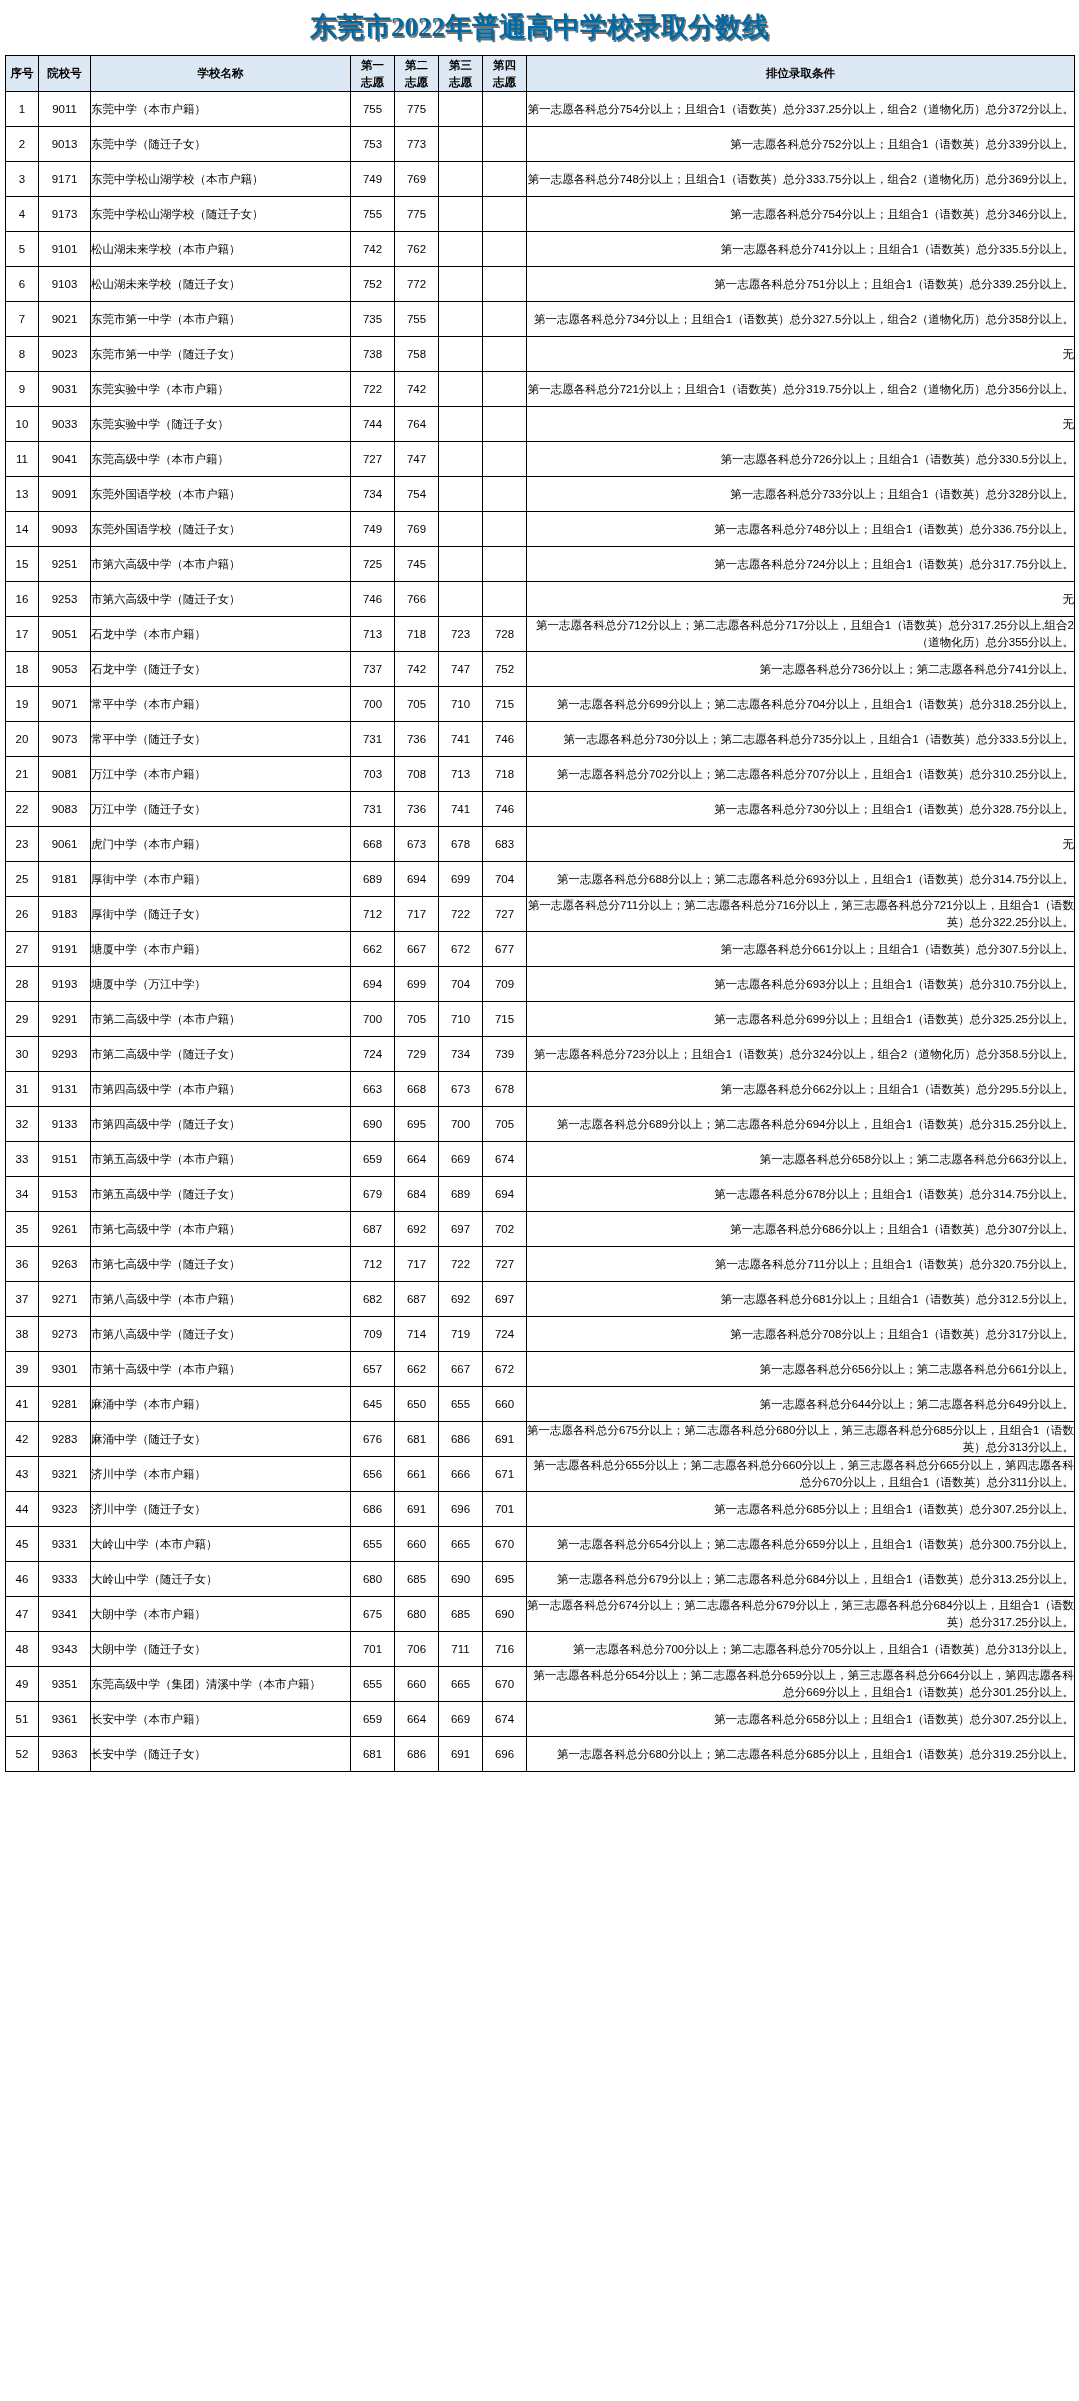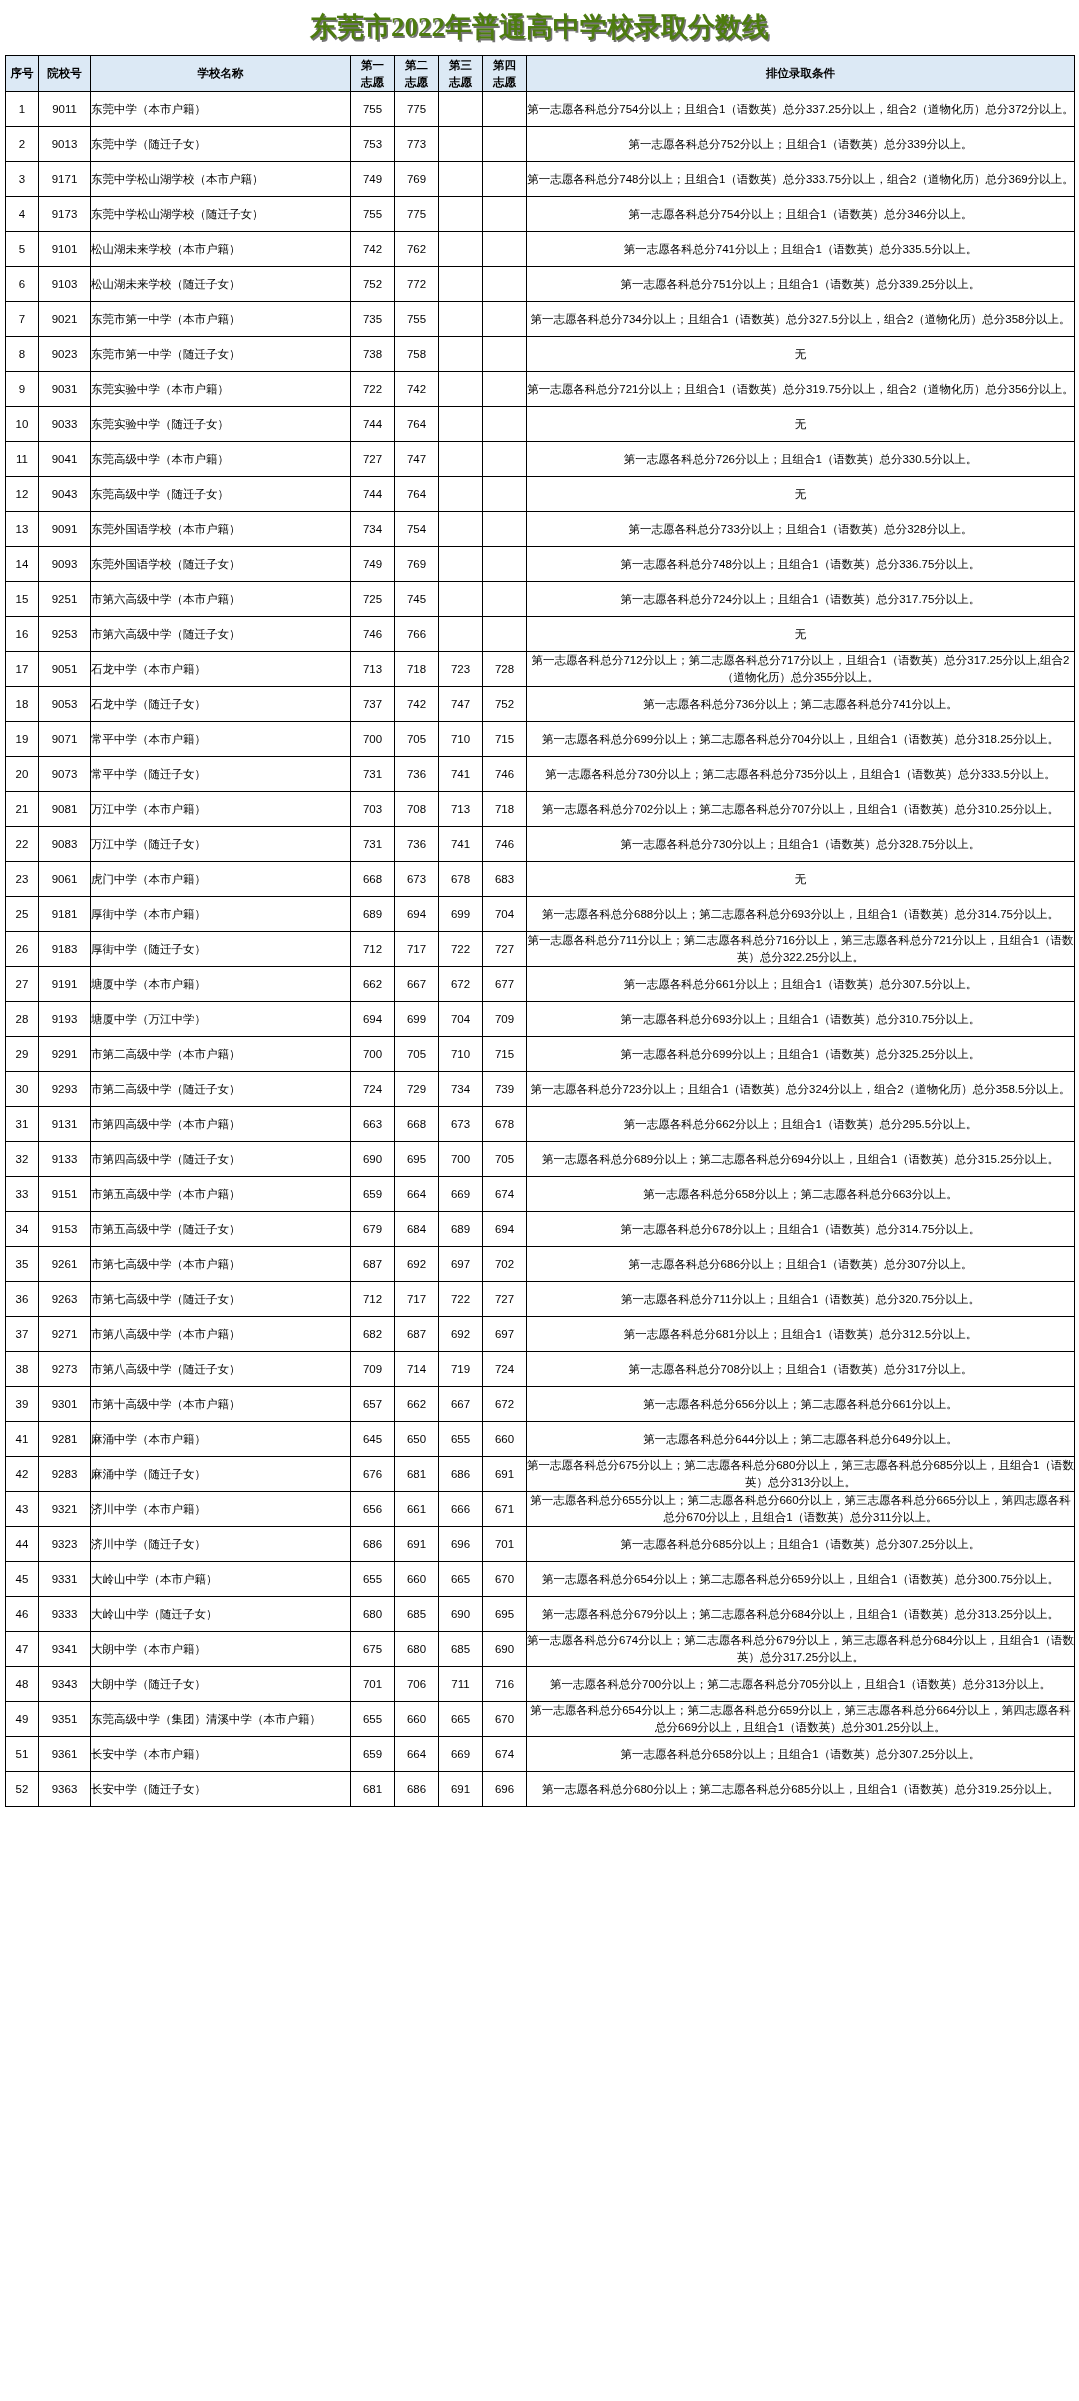--- a/index.html
+++ b/index.html
@@ -19,21 +19,21 @@
   }
   .doc-title {
     text-align: center;
     font-family: "Liberation Serif", "DejaVu Serif", serif;
     font-weight: bold;
     font-size: 27px;
     letter-spacing: 0px;
     padding: 9px 0 10px 0;
     margin: 0;
     text-shadow: 1.5px 1.5px 0 rgba(0,0,0,0.55);
-    color: #4d7c0f;
+    color: #0369a1;
     white-space: nowrap;
   }
   table.score-table {
     border-collapse: collapse;
     width: 1069px;
     margin: 0 5px 0 5px;
     table-layout: fixed;
   }
   table.score-table th,
   table.score-table td {
@@ -62,21 +62,21 @@
   col.c-w1       { width: 44px; }
   col.c-w2       { width: 44px; }
   col.c-w3       { width: 44px; }
   col.c-w4       { width: 44px; }
   col.c-cond     { width: 548px; }
 
   td.idx   { text-align: center; font-size: 12px; }
   td.code  { text-align: center; font-size: 12px; }
   td.name  { text-align: left; font-size: 12.5px; padding: 2px 3px; }
   td.wish  { text-align: center; font-size: 12.5px; }
-  td.cond  { text-align: center; padding: 3px 2px 3px 4px; font-size: 12px; line-height: 1.5; }
+  td.cond  { text-align: right; padding: 3px 2px 3px 4px; font-size: 12px; line-height: 1.5; }
 
   tbody tr { height: 35px; }
 </style>
 </head>
 <body>
 
 <div class="page">
 
   <h1 class="doc-title">东莞市2022年普通高中学校录取分数线</h1>
 
@@ -220,30 +220,20 @@
           <td class="idx">11</td>
           <td class="code">9041</td>
           <td class="name">东莞高级中学（本市户籍）</td>
           <td class="wish">727</td>
           <td class="wish">747</td>
           <td class="wish"></td>
           <td class="wish"></td>
           <td class="cond">第一志愿各科总分726分以上；且组合1（语数英）总分330.5分以上。</td>
         </tr>
         <tr>
-          <td class="idx">12</td>
-          <td class="code">9043</td>
-          <td class="name">东莞高级中学（随迁子女）</td>
-          <td class="wish">744</td>
-          <td class="wish">764</td>
-          <td class="wish"></td>
-          <td class="wish"></td>
-          <td class="cond">无</td>
-        </tr>
-        <tr>
           <td class="idx">13</td>
           <td class="code">9091</td>
           <td class="name">东莞外国语学校（本市户籍）</td>
           <td class="wish">734</td>
           <td class="wish">754</td>
           <td class="wish"></td>
           <td class="wish"></td>
           <td class="cond">第一志愿各科总分733分以上；且组合1（语数英）总分328分以上。</td>
         </tr>
         <tr>

